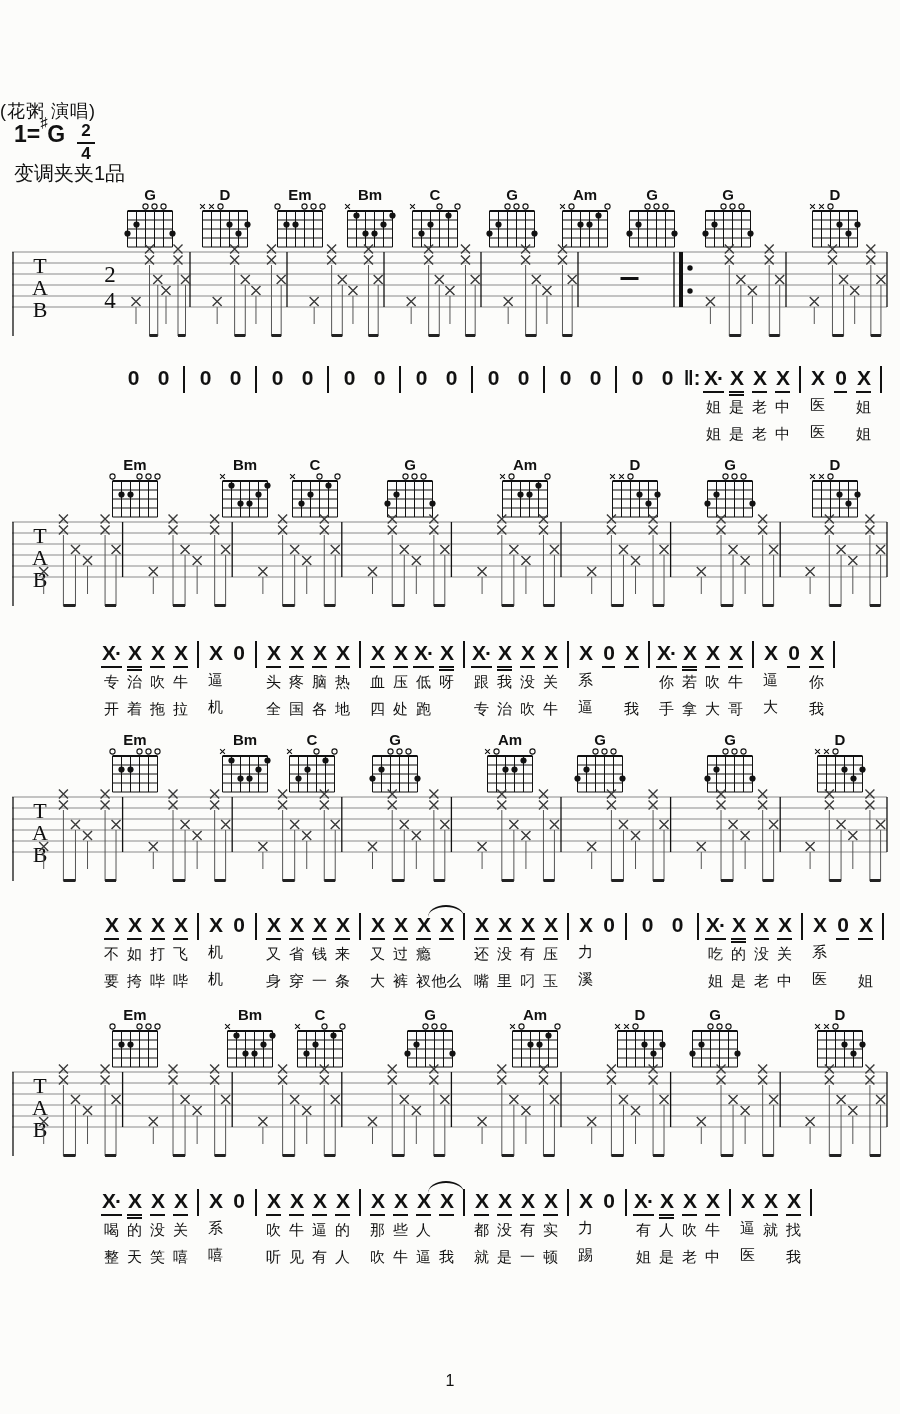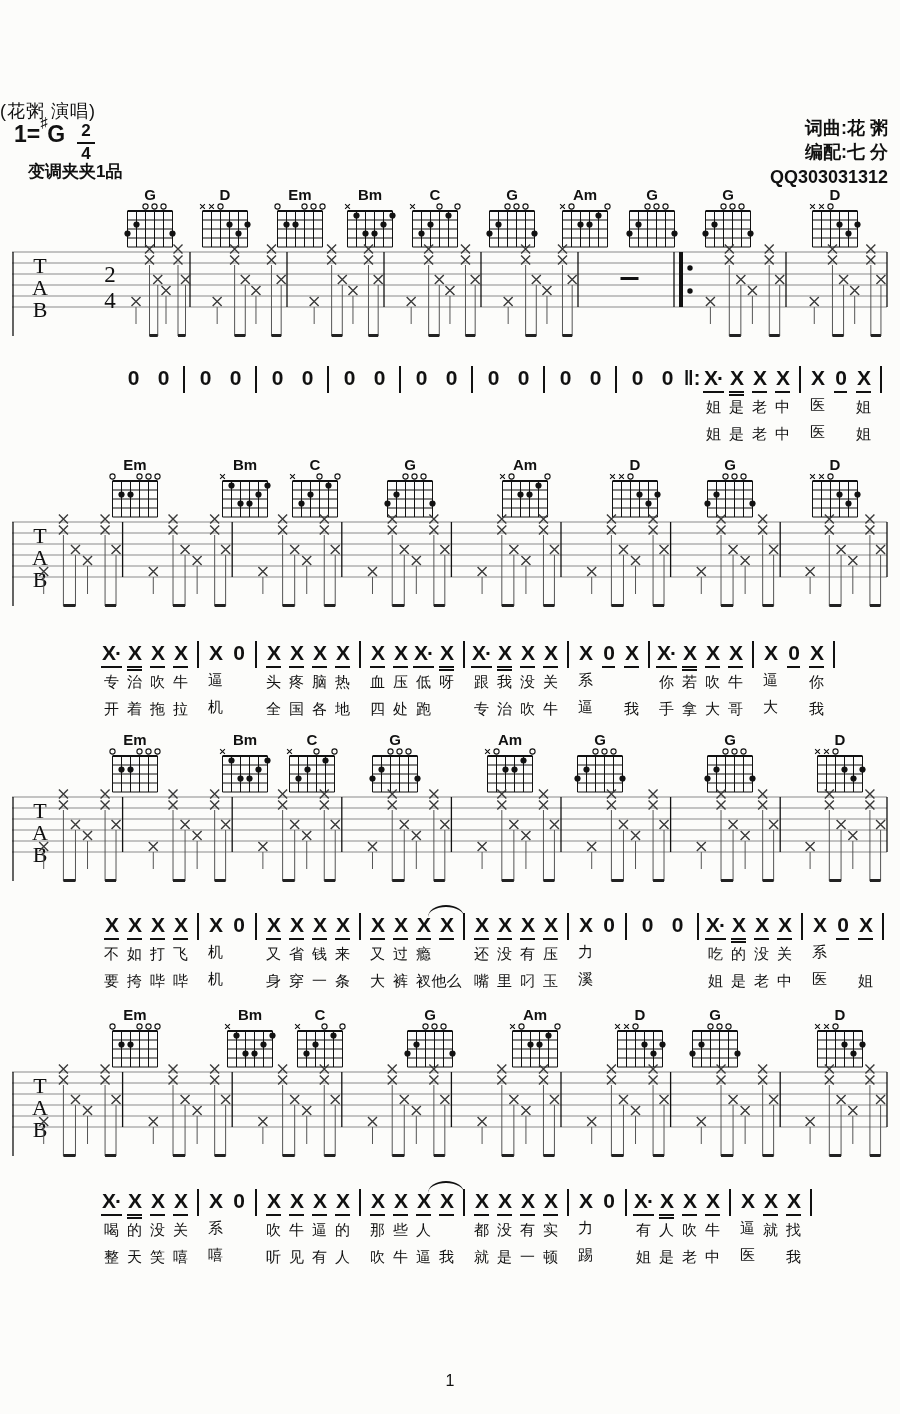--- a/index.html
+++ b/index.html
@@ -12,21 +12,21 @@
   @supports not (-webkit-text-stroke:1px #000){ .title{color:#000} }
   .subtitle{position:absolute;top:99px;left:0;width:100%;text-align:left;
             font-size:18px;letter-spacing:1px}
   .keyrow{position:absolute;left:14px;top:122px;font-size:23px;font-weight:bold;
           display:flex;align-items:flex-start;line-height:1.1}
   .keyrow .acc{font-size:14px;vertical-align:super;position:relative;top:-7px}
   .frac{display:inline-flex;flex-direction:column;align-items:center;margin-left:12px;
         font-size:17px;line-height:1.1;font-weight:bold}
   .frac .ft{border-bottom:2px solid #111;padding:0 4px 1px}
   .frac .fb{padding:1px 4px 0}
-  .capo{position:absolute;left:28px;top:160px;font-size:17px;font-weight:bold}
+  .capo{position:absolute;left:14px;top:160px;font-size:20px;font-weight:normal}
   .credits{position:absolute;right:12px;top:116px;text-align:right;font-size:18px;
            font-weight:bold;line-height:1.35}
   
   .chord{position:absolute;width:60px;text-align:center}
   .chord .nm{font-size:15px;font-weight:bold;line-height:14px;height:14px}
   .chord svg{display:block;overflow:visible}
   
   .staffwrap{position:absolute;left:10px;width:880px;height:100px}
   .staffwrap svg{overflow:visible}
   
@@ -56,25 +56,20 @@
     <span>1=</span>
       <span class="acc">♯</span>
       <span>G</span>
     <span class="frac">
       <span class="ft">2</span>
       <span class="fb">4</span>
     </span>
   </div>
   <div class="capo">变调夹夹1品</div>
 
-  <div class="credits">
-    <div>词曲:花  粥</div>
-    <div>编配:七  分</div>
-    <div>QQ303031312</div>
-  </div>
 
   <div id="built">
       <div class="chord" style="left: 120px; top: 188px;">
         <div class="nm">G</div>
         <svg width="60" height="48" viewBox="0 0 60 48">
           <circle cx="25.5" cy="4.5" r="2.6" fill="none" stroke="#111111" stroke-width="1.1"></circle>
           <circle cx="34.5" cy="4.5" r="2.6" fill="none" stroke="#111111" stroke-width="1.1"></circle>
           <circle cx="43.5" cy="4.5" r="2.6" fill="none" stroke="#111111" stroke-width="1.1"></circle>
           <line x1="7.5" y1="9" x2="52.5" y2="9" stroke="#111111" stroke-width="1.8"></line>
           <line x1="7.5" y1="18" x2="52.5" y2="18" stroke="#111111" stroke-width="1"></line>

